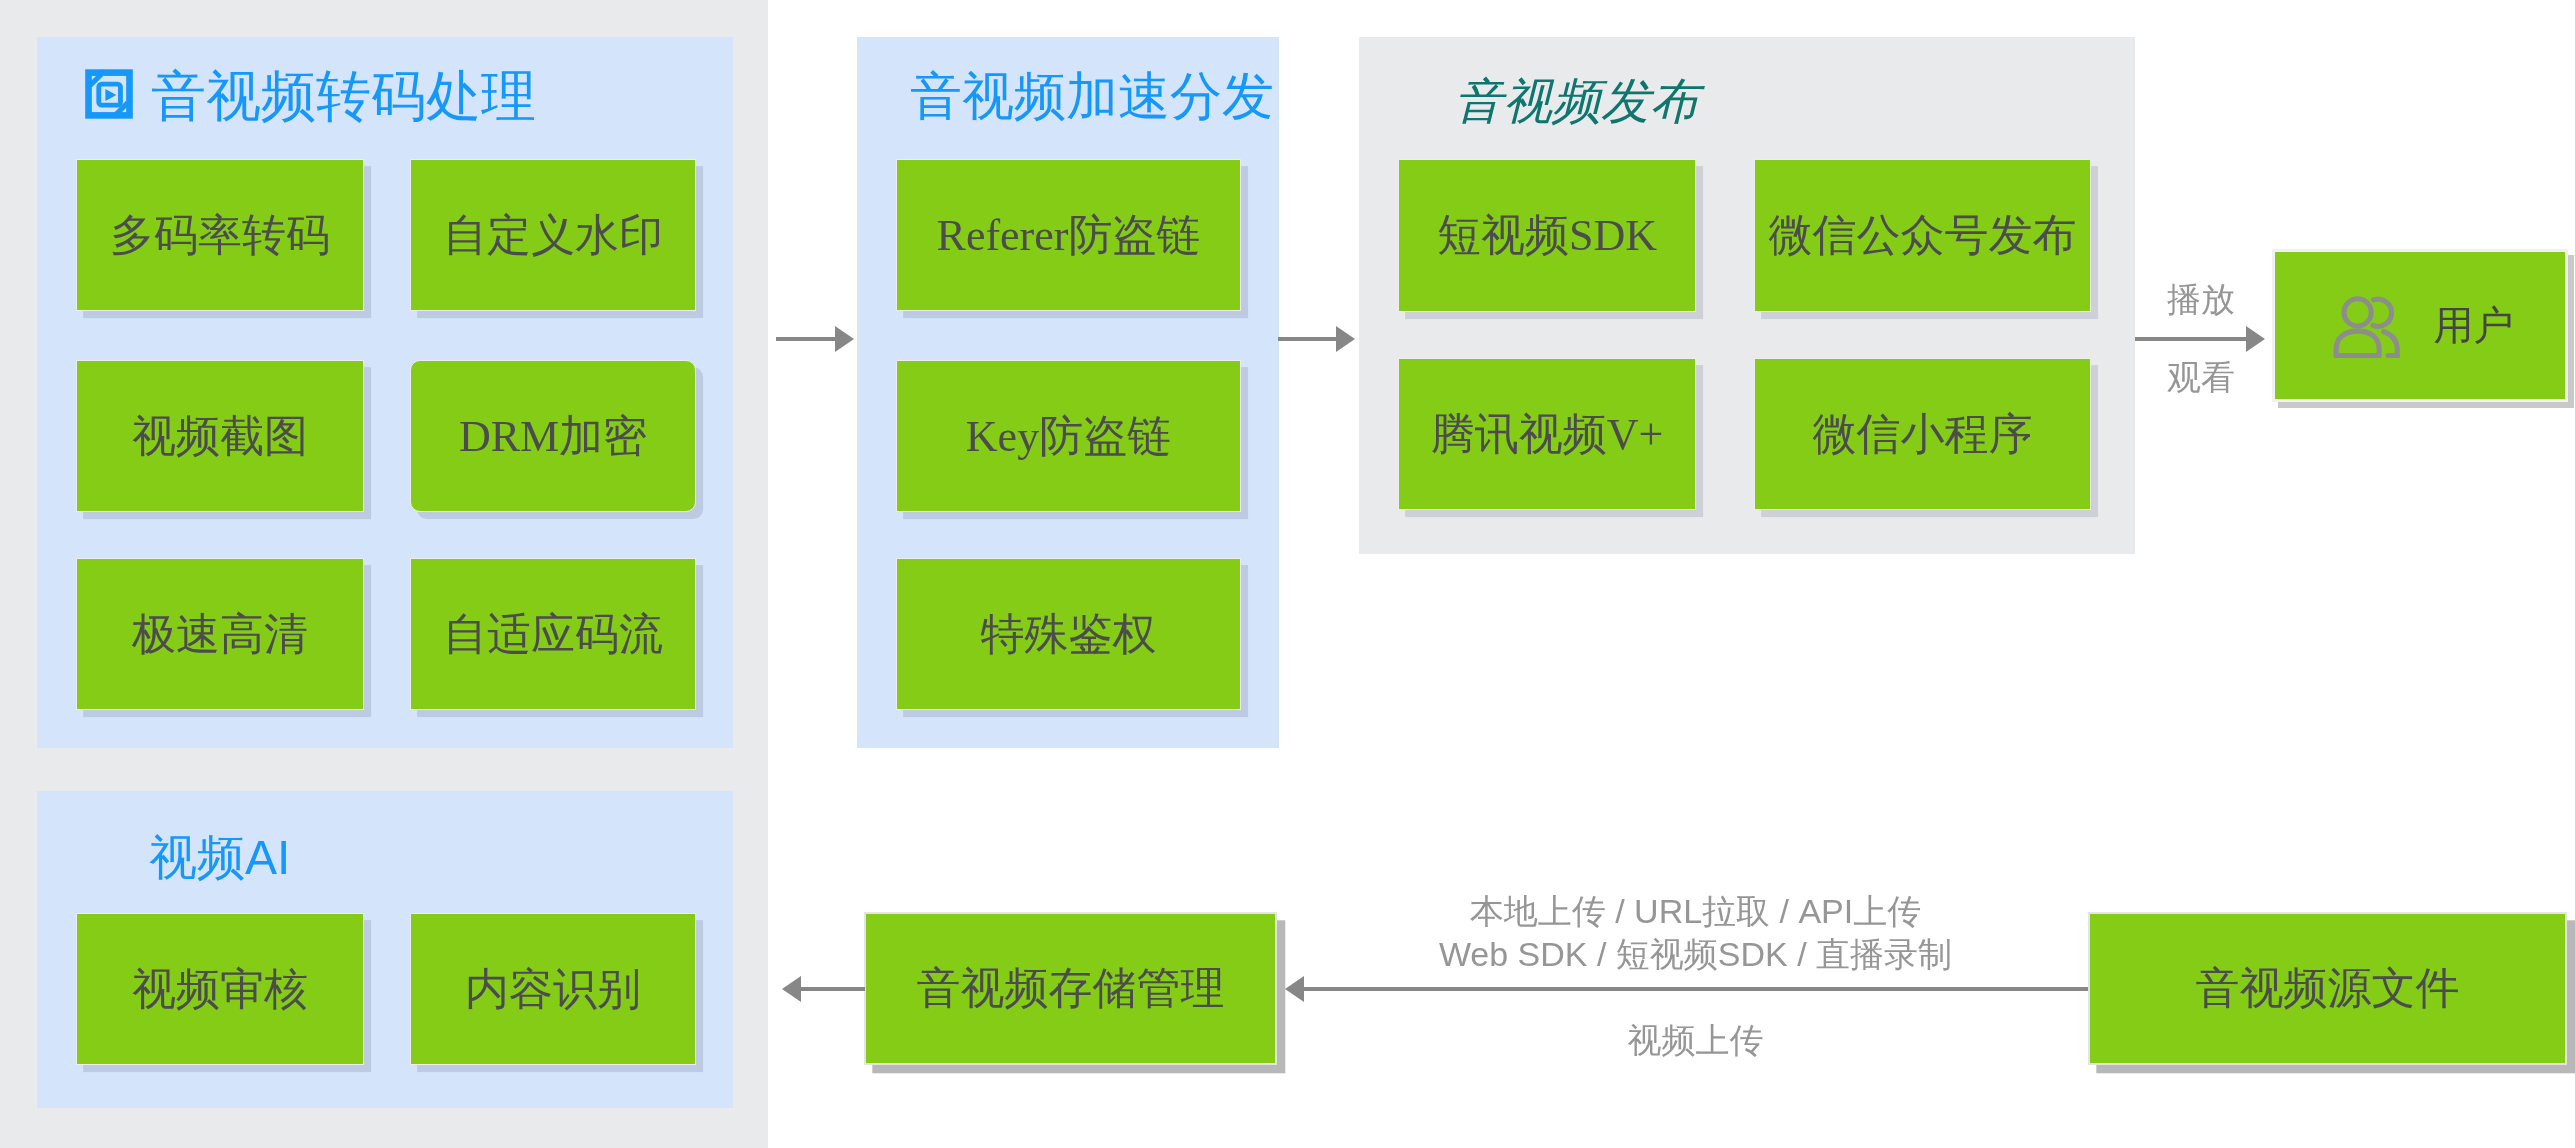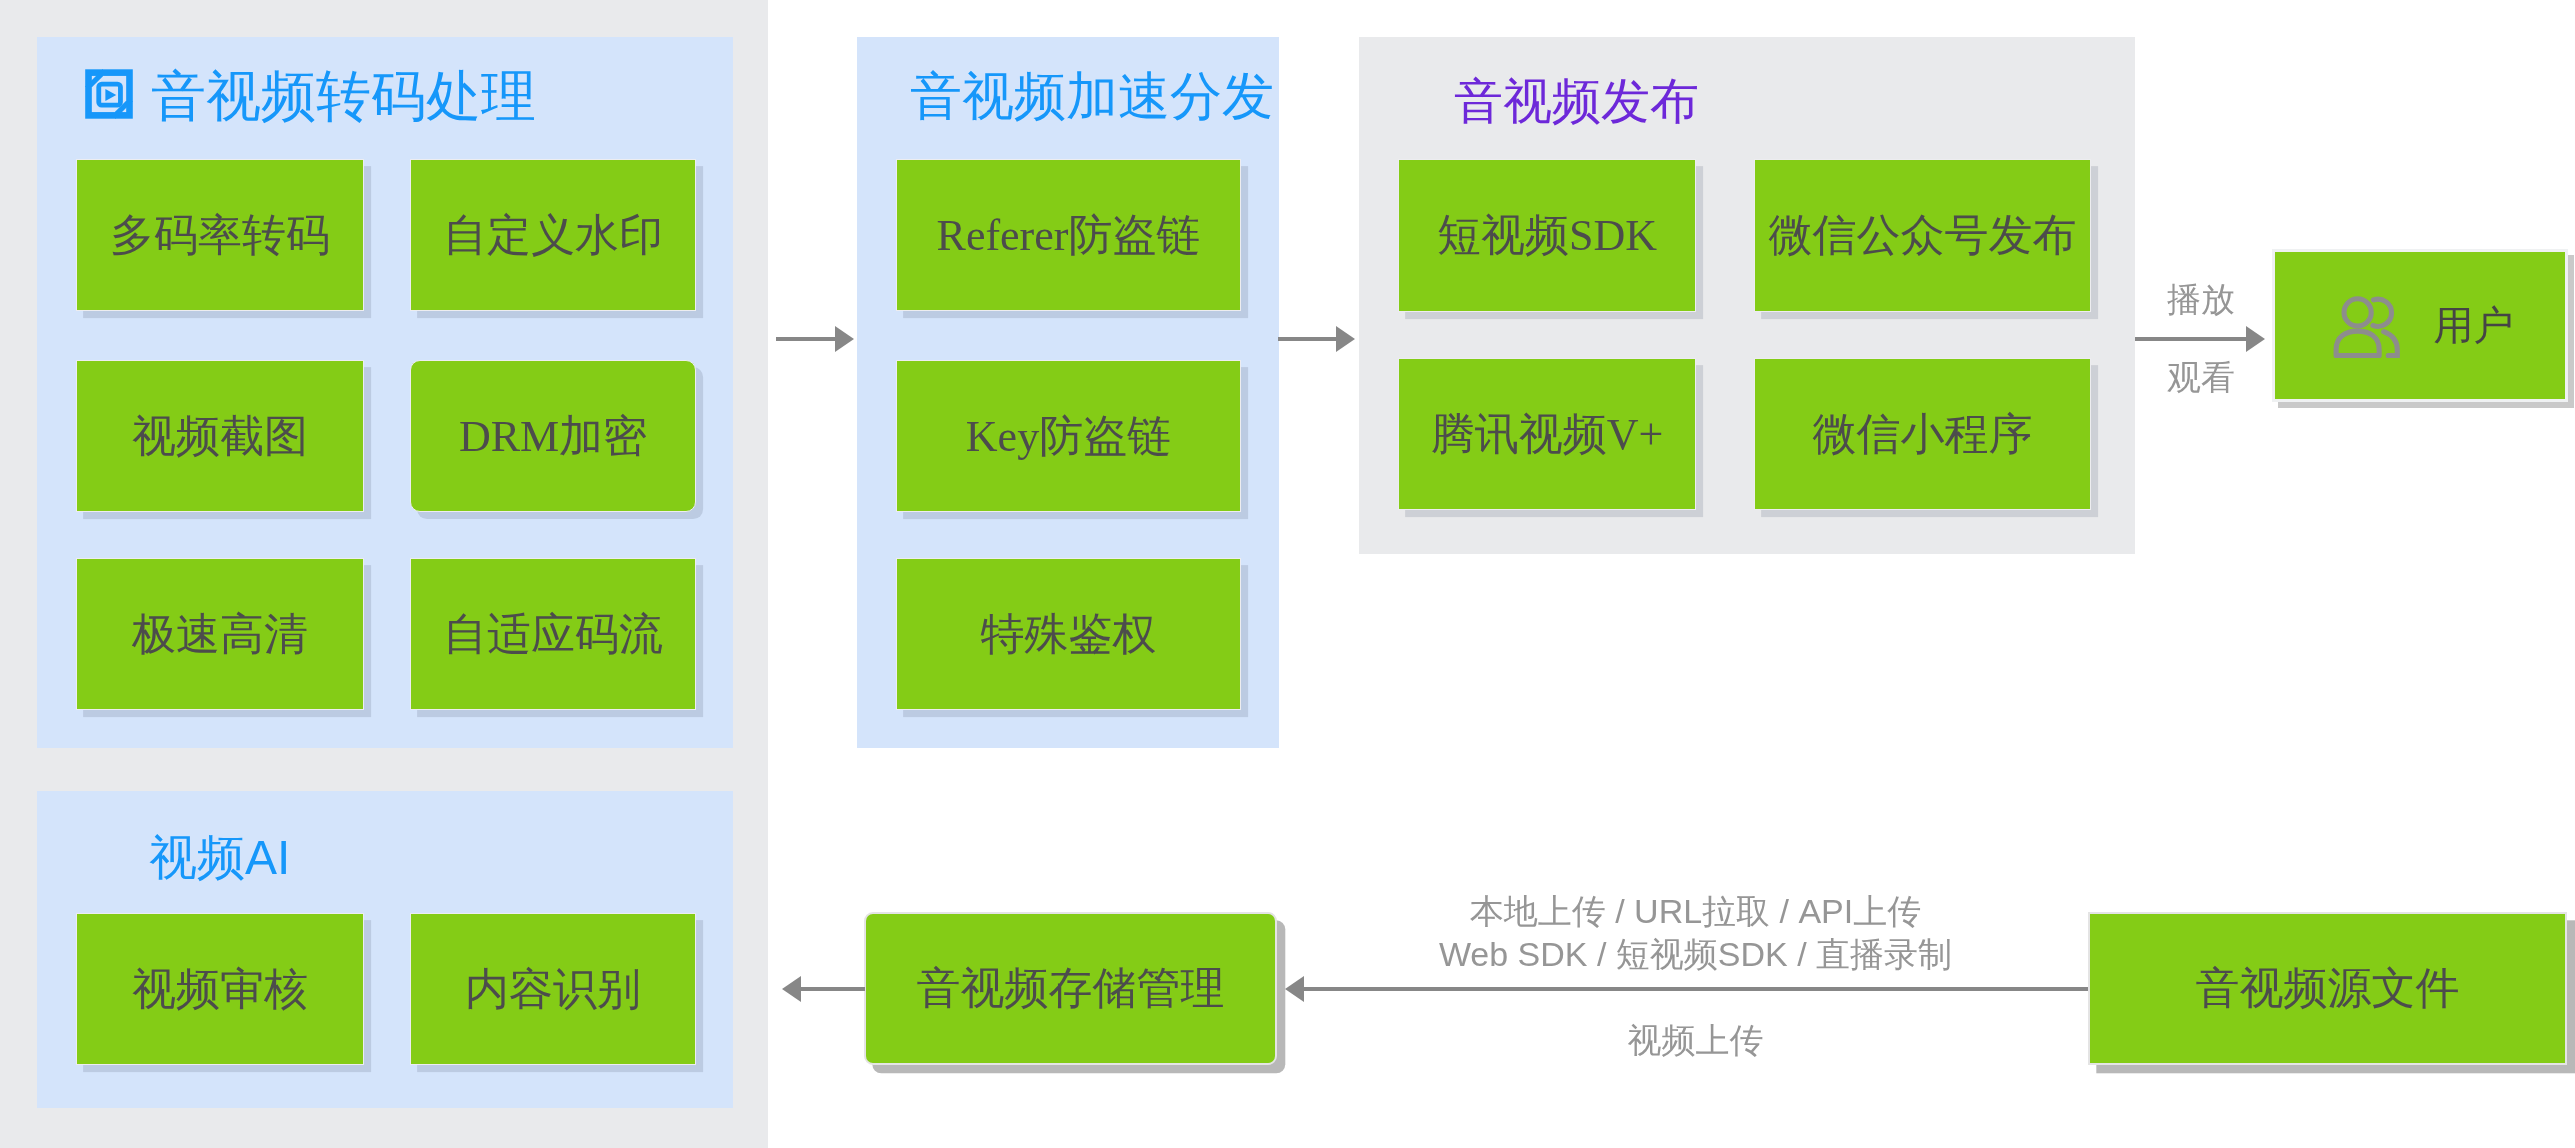--- a/index.html
+++ b/index.html
@@ -5,21 +5,21 @@
   * { box-sizing: border-box; margin: 0; padding: 0; }
   html, body { background: #ffffff; }
   body { font-family: "Liberation Sans", "DejaVu Sans", sans-serif; }
   .canvas { position: relative; width: 2576px; height: 1148px; background: #ffffff; overflow: hidden; }
 
   .panel { position: absolute; }
   .panel-gray { background: #E9EAEC; }
   .panel-blue { background: #D4E4FB; }
 
   .panel-title { position: absolute; color: #1697FA; font-size: 55px; line-height: 59px; white-space: nowrap; }
-  .panel-title.dark { color: #6d28d9; }
+  .panel-title.dark { color: #0f766e; font-style: italic; }
   .panel-title.centered { text-align: center; }
 
   .card { position: absolute; background: #84cc16; border: 1.8px solid #EDEDF0;
           box-shadow: 7.1px 7.1px 0 rgba(60, 75, 100, 0.16);
           display: flex; align-items: center; justify-content: center;
           font-size: 44px; color: #4C4C4C; white-space: nowrap; font-family: Liberation Serif, serif; }
   .card-big { border: 2.4px solid #E4E4E4; box-shadow: 8.3px 8.3px 0 rgba(0,0,0,0.28); font-size: 44px; }
   .card-user { border: 3.6px solid #EFF1F2; box-shadow: 6px 6px 0 rgba(0,0,0,0.21); gap: 31px; font-size: 40px; color: #454545; }
 
   .arrow-line { position: absolute; height: 3.6px; background: #878787; }
@@ -92,21 +92,21 @@
   <div class="card card-user" style="left:2272px; top:249px; width:296px; height:153px;">
     <svg width="76" height="68" viewBox="0 0 130 120">
       <circle cx="52" cy="36" r="24" fill="none" stroke="#8D8D8D" stroke-width="9"></circle>
       <path d="M14 112 L14 102 C14 79 31 69 52 69 C73 69 90 79 90 102 L90 112 Z" fill="none" stroke="#8D8D8D" stroke-width="9" stroke-linejoin="round"></path>
       <path d="M80 14 A24 24 0 1 1 79 59" fill="none" stroke="#8D8D8D" stroke-width="9" stroke-linecap="round"></path>
       <path d="M98 70 C114 76 122 87 122 102 L122 112 L106 112" fill="none" stroke="#8D8D8D" stroke-width="9" stroke-linecap="round"></path>
     </svg>
     <span>用户</span>
   </div>
 
-  <div class="card card-big" style="left:864px; top:912px; width:413px; height:153px;border-radius:9px;">音视频存储管理</div>
+  <div class="card card-big" style="left:864px; top:912px; width:413px; height:153px;">音视频存储管理</div>
   <div class="card card-big" style="left:2088px; top:912px; width:479px; height:153px;">音视频源文件</div>
 
   <div class="arrow-head-left" style="left:1285px; top:976px;"></div>
   <div class="arrow-line" style="left:1303px; top:987px; width:785px;"></div>
   <div class="flow-label" style="left:1303px; top:890px; width:785px;">本地上传 / URL拉取 / API上传</div>
   <div class="flow-label" style="left:1303px; top:933px; width:785px;">Web SDK / 短视频SDK / 直播录制</div>
   <div class="flow-label" style="left:1303px; top:1019px; width:785px;">视频上传</div>
 
   <div class="arrow-head-left" style="left:782px; top:976px;"></div>
   <div class="arrow-line" style="left:800px; top:987px; width:65px;"></div>

